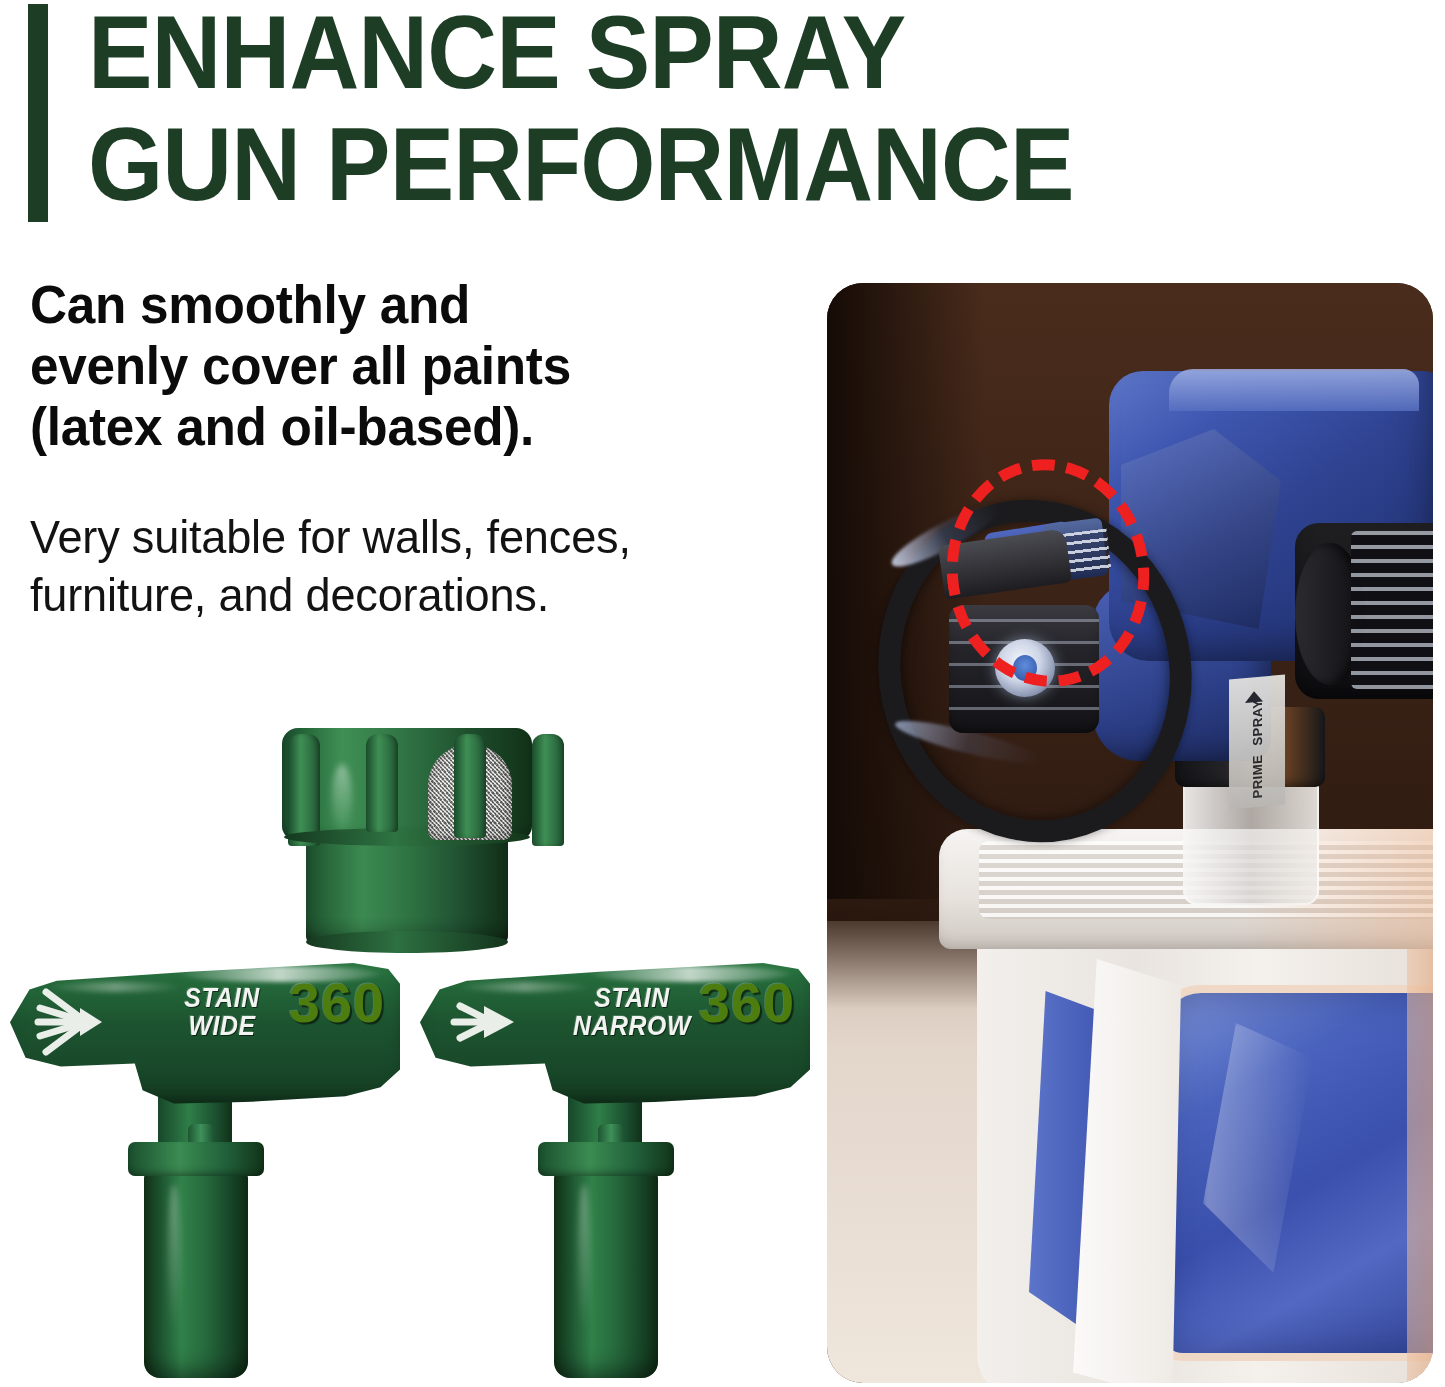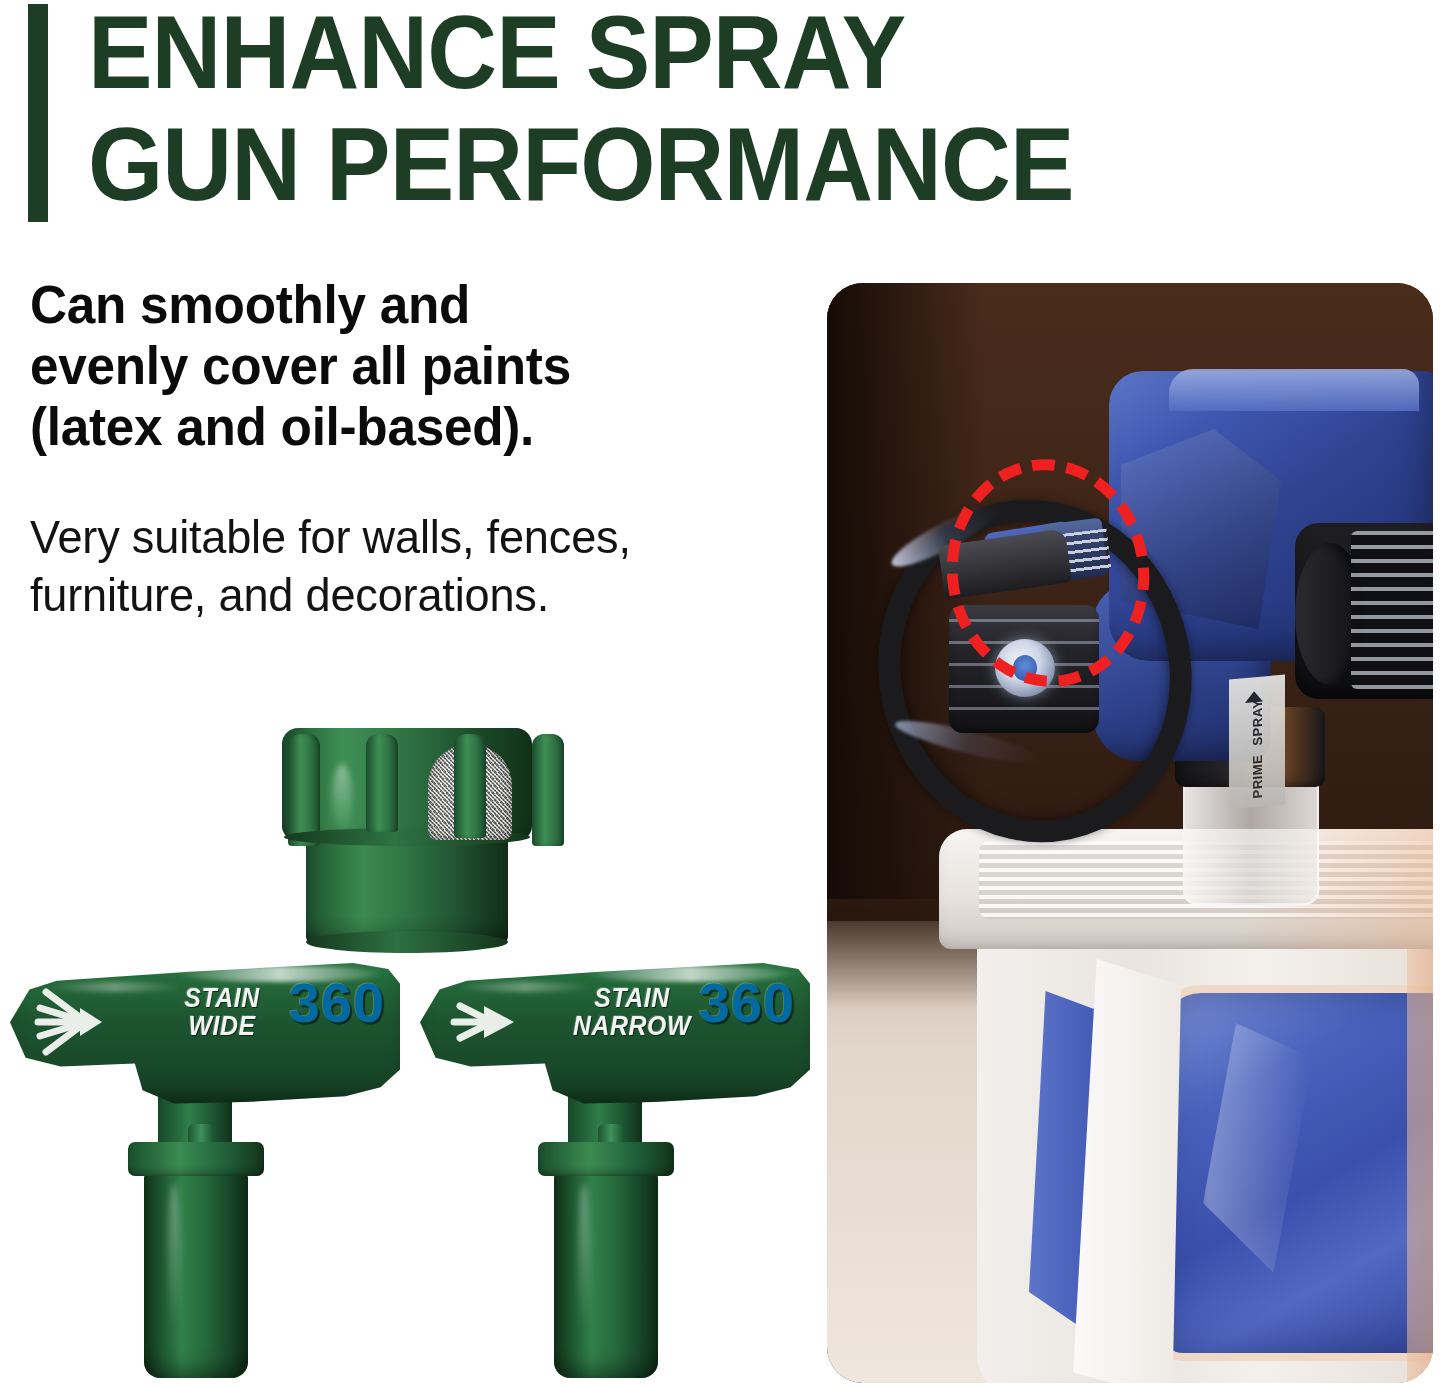--- a/index.html
+++ b/index.html
@@ -287,21 +287,21 @@
     white-space: pre-line;
     transform: scaleX(0.92);
     transform-origin: center top;
   }
   .tip-size {
     position: absolute;
     left: 262px;
     top: 14px;
     width: 130px;
     text-align: center;
-    color: #0369a1;
+    color: #4d7c0f;
     font-family: "Liberation Sans", sans-serif;
     font-weight: 700;
     font-size: 56px;
     line-height: 58px;
     letter-spacing: 1px;
     text-shadow: 2px 2px 1px rgba(0,0,0,.55), -1px -1px 0 rgba(255,255,255,.2);
   }
   .tip-fan {
     position: absolute;
     left: 14px;

